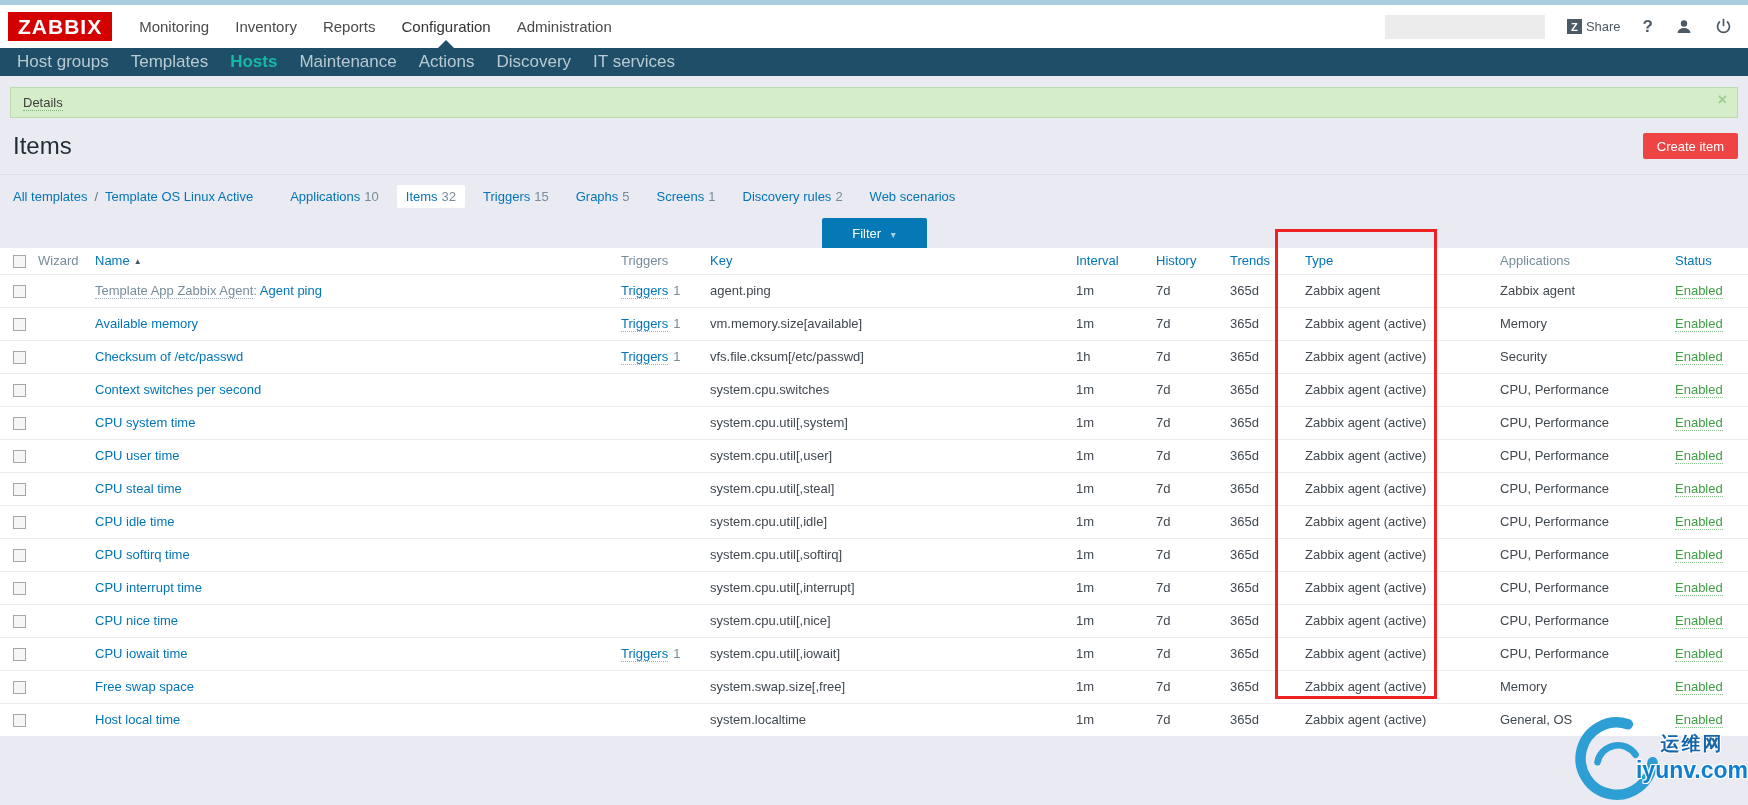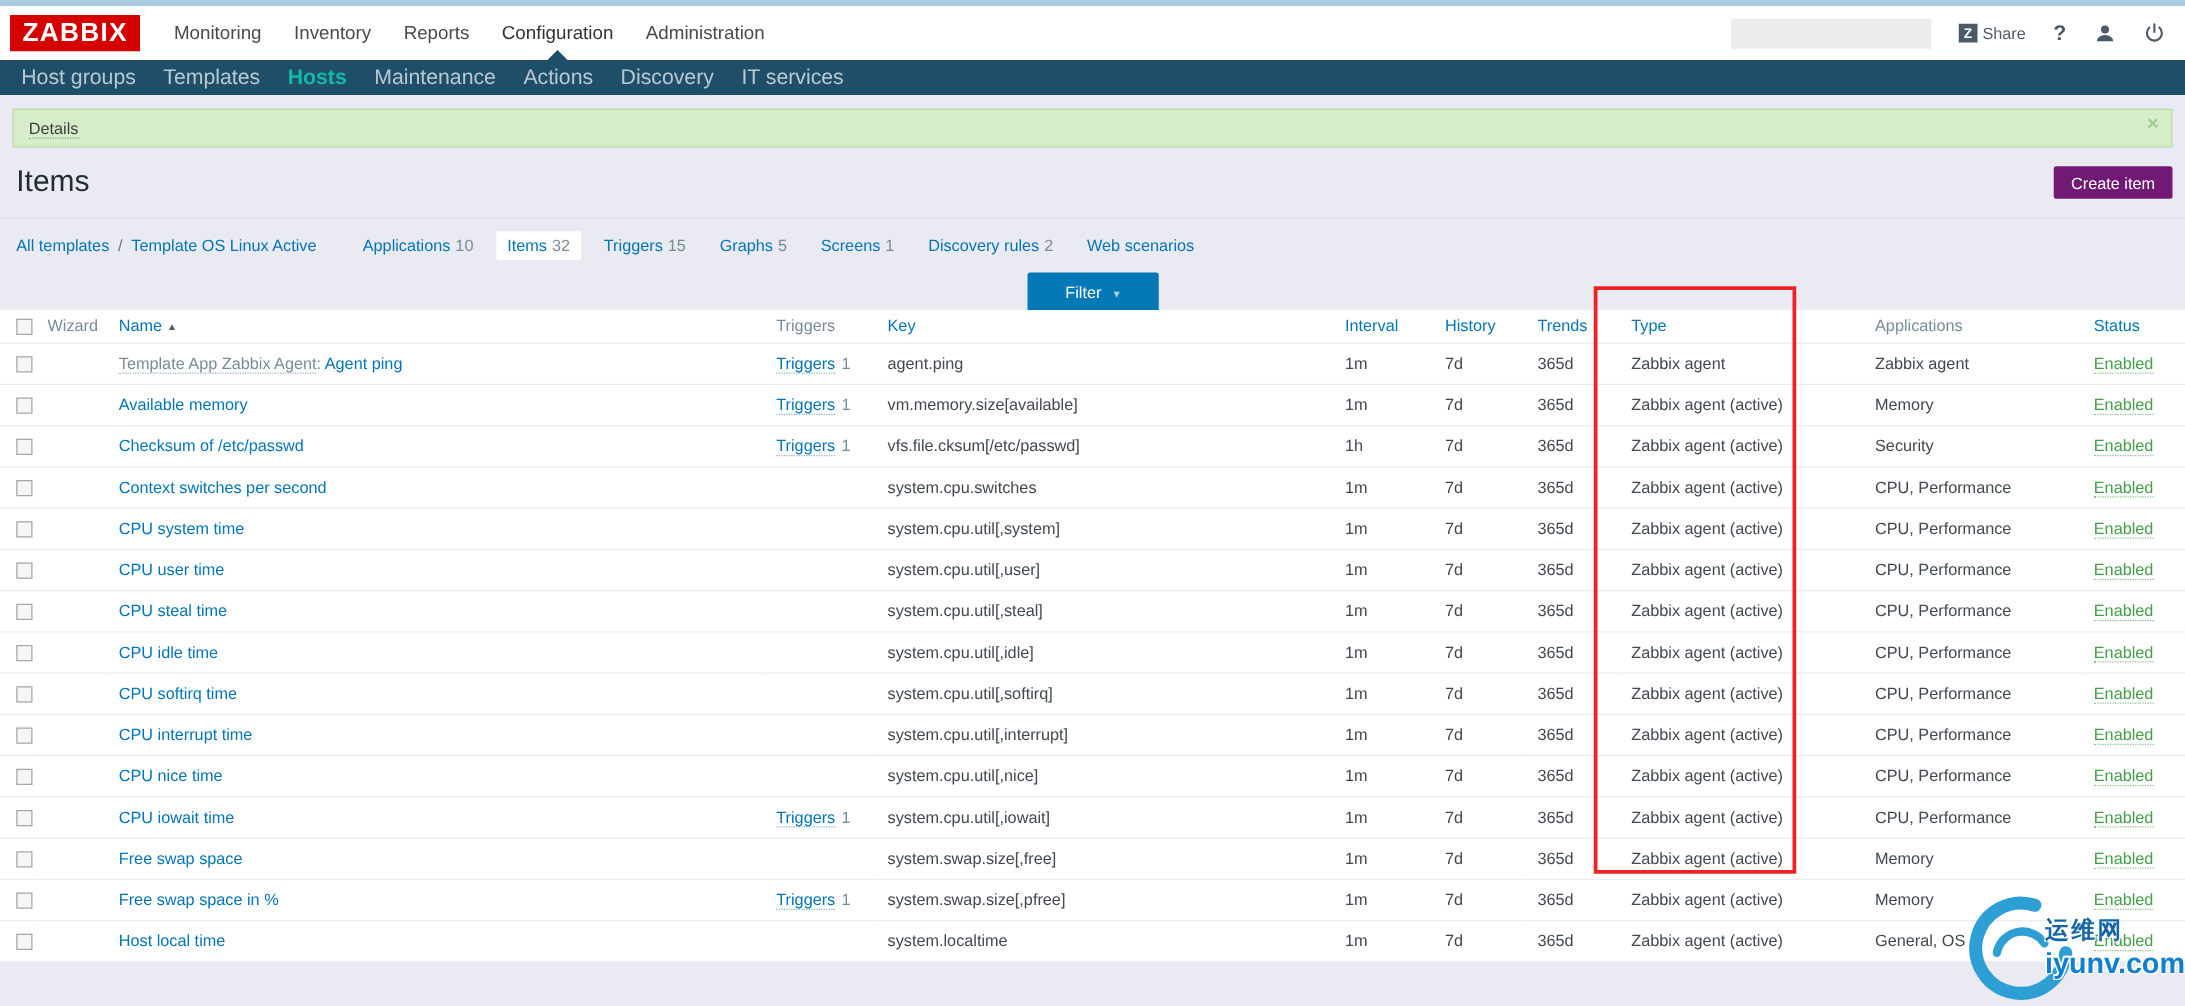--- a/index.html
+++ b/index.html
@@ -48,21 +48,21 @@
     margin:11px 10px 0 10px; background:#d6edc9; border:1px solid #b9dcaa;
     height:31px; display:flex; align-items:center; position:relative; padding:0 12px;
   }
   .details-link { color:#404040; border-bottom:1px dotted #7fae7f; cursor:pointer; text-decoration:none; }
   .msg-text { position:absolute; left:0; right:0; text-align:center; color:#383838; pointer-events:none; }
   .msg-close { position:absolute; right:10px; top:4px; color:#9ccf8f; font-weight:bold; font-size:16px; cursor:pointer; line-height:1; }
   
   .title-row { display:flex; align-items:center; margin:14px 10px 0 13px; }
   .page-title { font-size:24px; font-weight:normal; color:#1f2c33; }
   .create-btn {
-    margin-left:auto; background:#701a75; color:#fff; border:none; font-size:13px;
+    margin-left:auto; background:#ef4444; color:#fff; border:none; font-size:13px;
     height:26px; padding:0 14px; border-radius:2px; cursor:pointer; font-family:inherit;
   }
   .divider { border-top:1px solid #dddde8; margin-top:14px; }
   
   .breadcrumb { margin:9px 0 0 13px; display:flex; align-items:center; height:24px; }
   .breadcrumb a.crumb { color:#0275b8; text-decoration:none; cursor:pointer; }
   .breadcrumb .sep { color:#68757e; margin:0 7px; }
   .bc-tabs { display:flex; margin-left:28px; }
   .bc-tab { padding:4px 9px; margin-right:9px; border-radius:2px; white-space:nowrap; cursor:pointer; }
   .bc-tab.active { background:#ffffff; }
@@ -101,21 +101,21 @@
   a.status-link { color:#429e47; text-decoration:none; border-bottom:1px dotted #8cc490; cursor:pointer; }
   
   .redbox {
     position:absolute; left:1275px; top:229px; width:162px; height:470px;
     border:3px solid #ee2222; pointer-events:none; z-index:5;
   }
   
   .watermark {
     position:absolute; right:0; bottom:0; z-index:6; display:flex; align-items:center;
   }
-  .wm-texts { display:flex; flex-direction:column; margin-left:-28px; }
+  .wm-texts { display:flex; flex-direction:column; margin-left:-28px;text-align:center; }
   .wm-cn {
     font-size:19px; color:#1565a8; font-weight:bold; letter-spacing:2px;
     text-shadow:1px 1px 0 #fff,-1px -1px 0 #fff,1px -1px 0 #fff,-1px 1px 0 #fff;
   }
   .wm-site {
     font-size:23px; color:#0f7fd0; font-weight:bold;
     text-shadow:1px 1px 0 #fff,-1px -1px 0 #fff,1px -1px 0 #fff,-1px 1px 0 #fff;
   }
 </style>
 </head>
@@ -457,37 +457,20 @@
     </td>
     <td>system.swap.size[,free]</td>
     <td>1m</td>
     <td>7d</td>
     <td>365d</td>
     <td>Zabbix agent (active)</td>
     <td>Memory</td>
     <td><a class="status-link">Enabled</a></td>
   </tr>
 
-  <tr>
-    <td class="check-cell"><input type="checkbox" class="cb" style=""></td>
-    <td></td>
-    <td>
-      <a class="name-link">Free swap space in %</a>
-    </td>
-    <td>
-      <a class="triggers-link">Triggers</a><span class="trig-count">1</span>
-    </td>
-    <td>system.swap.size[,pfree]</td>
-    <td>1m</td>
-    <td>7d</td>
-    <td>365d</td>
-    <td>Zabbix agent (active)</td>
-    <td>Memory</td>
-    <td><a class="status-link">Enabled</a></td>
-  </tr>
 
 
   <tr>
     <td class="check-cell"><input type="checkbox" class="cb" style=""></td>
     <td></td>
     <td>
       <a class="name-link">Host local time</a>
     </td>
     <td>
       

